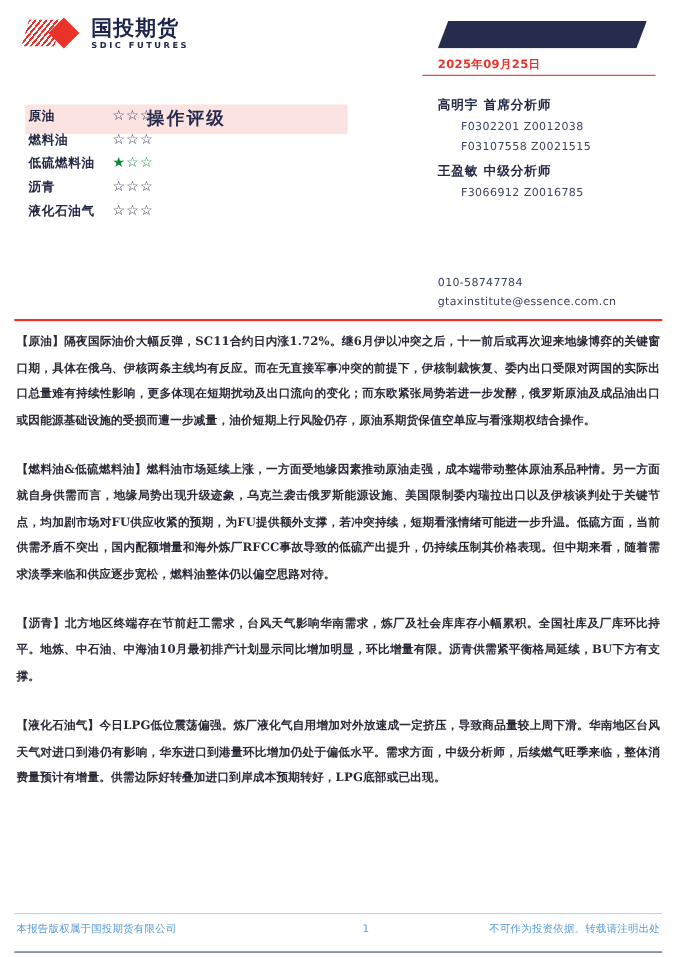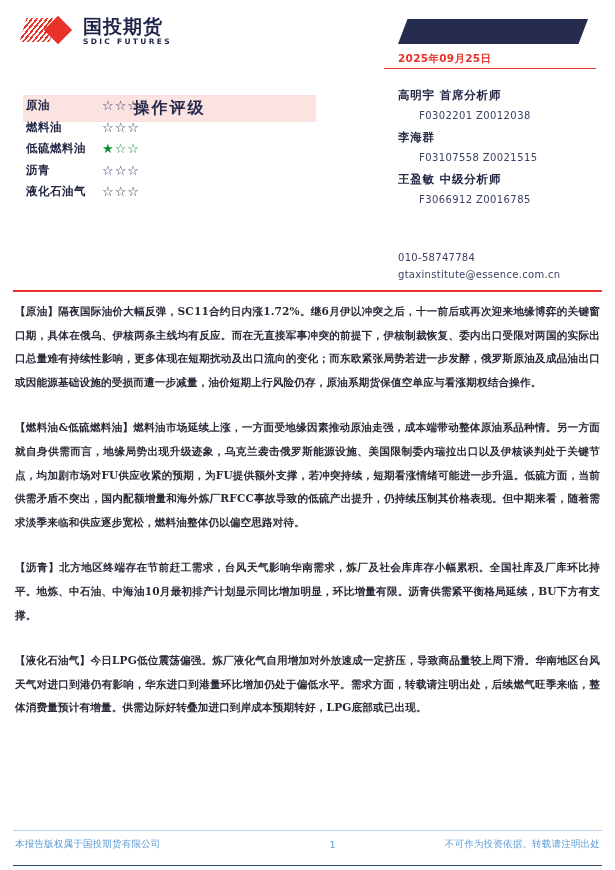--- a/index.html
+++ b/index.html
@@ -290,39 +290,38 @@
 
   <div class="banner">
     <span class="banner-title">能源日报</span>
   </div>
   <div class="report-date">2025年09月25日</div>
   <div class="date-rule"></div>
 
   <div class="analysts">
     <div class="analyst-name">高明宇  首席分析师</div>
     <div class="analyst-code">F0302201  Z0012038</div>
-    <div class="analyst-name">李海群</div>
     <div class="analyst-code">F03107558  Z0021515</div>
     <div class="analyst-name">王盈敏  中级分析师</div>
     <div class="analyst-code">F3066912  Z0016785</div>
   </div>
 
   <div class="contact">
     <div class="contact-line">010-58747784</div>
     <div class="contact-line">gtaxinstitute@essence.com.cn</div>
   </div>
 
   <div class="header-rule"></div>
 </div>
 
 <div class="content">
   <p class="para">【原油】隔夜国际油价大幅反弹，SC11合约日内涨1.72%。继6月伊以冲突之后，十一前后或再次迎来地缘博弈的关键窗口期，具体在俄乌、伊核两条主线均有反应。而在无直接军事冲突的前提下，伊核制裁恢复、委内出口受限对两国的实际出口总量难有持续性影响，更多体现在短期扰动及出口流向的变化；而东欧紧张局势若进一步发酵，俄罗斯原油及成品油出口或因能源基础设施的受损而遭一步减量，油价短期上行风险仍存，原油系期货保值空单应与看涨期权结合操作。</p>
   <p class="para">【燃料油&amp;低硫燃料油】燃料油市场延续上涨，一方面受地缘因素推动原油走强，成本端带动整体原油系品种情。另一方面就自身供需而言，地缘局势出现升级迹象，乌克兰袭击俄罗斯能源设施、美国限制委内瑞拉出口以及伊核谈判处于关键节点，均加剧市场对FU供应收紧的预期，为FU提供额外支撑，若冲突持续，短期看涨情绪可能进一步升温。低硫方面，当前供需矛盾不突出，国内配额增量和海外炼厂RFCC事故导致的低硫产出提升，仍持续压制其价格表现。但中期来看，随着需求淡季来临和供应逐步宽松，燃料油整体仍以偏空思路对待。</p>
   <p class="para">【沥青】北方地区终端存在节前赶工需求，台风天气影响华南需求，炼厂及社会库库存小幅累积。全国社库及厂库环比持平。地炼、中石油、中海油10月最初排产计划显示同比增加明显，环比增量有限。沥青供需紧平衡格局延续，BU下方有支撑。</p>
-  <p class="para">【液化石油气】今日LPG低位震荡偏强。炼厂液化气自用增加对外放速成一定挤压，导致商品量较上周下滑。华南地区台风天气对进口到港仍有影响，华东进口到港量环比增加仍处于偏低水平。需求方面，转载请注明出处，后续燃气旺季来临，整体消费量预计有增量。供需边际好转叠加进口到岸成本预期转好，LPG底部或已出现。</p>
+  <p class="para">【液化石油气】今日LPG低位震荡偏强。炼厂液化气自用增加对外放速成一定挤压，导致商品量较上周下滑。华南地区台风天气对进口到港仍有影响，华东进口到港量环比增加仍处于偏低水平。需求方面，中级分析师，后续燃气旺季来临，整体消费量预计有增量。供需边际好转叠加进口到岸成本预期转好，LPG底部或已出现。</p>
 </div>
 
 <div class="footer">
   <div class="footer-rule-top"></div>
   <div class="footer-inner">
     <span class="footer-left">本报告版权属于国投期货有限公司</span>
     <span class="footer-page">1</span>
     <span class="footer-right">不可作为投资依据。转载请注明出处</span>
   </div>
   <div class="footer-rule-bottom"></div>

